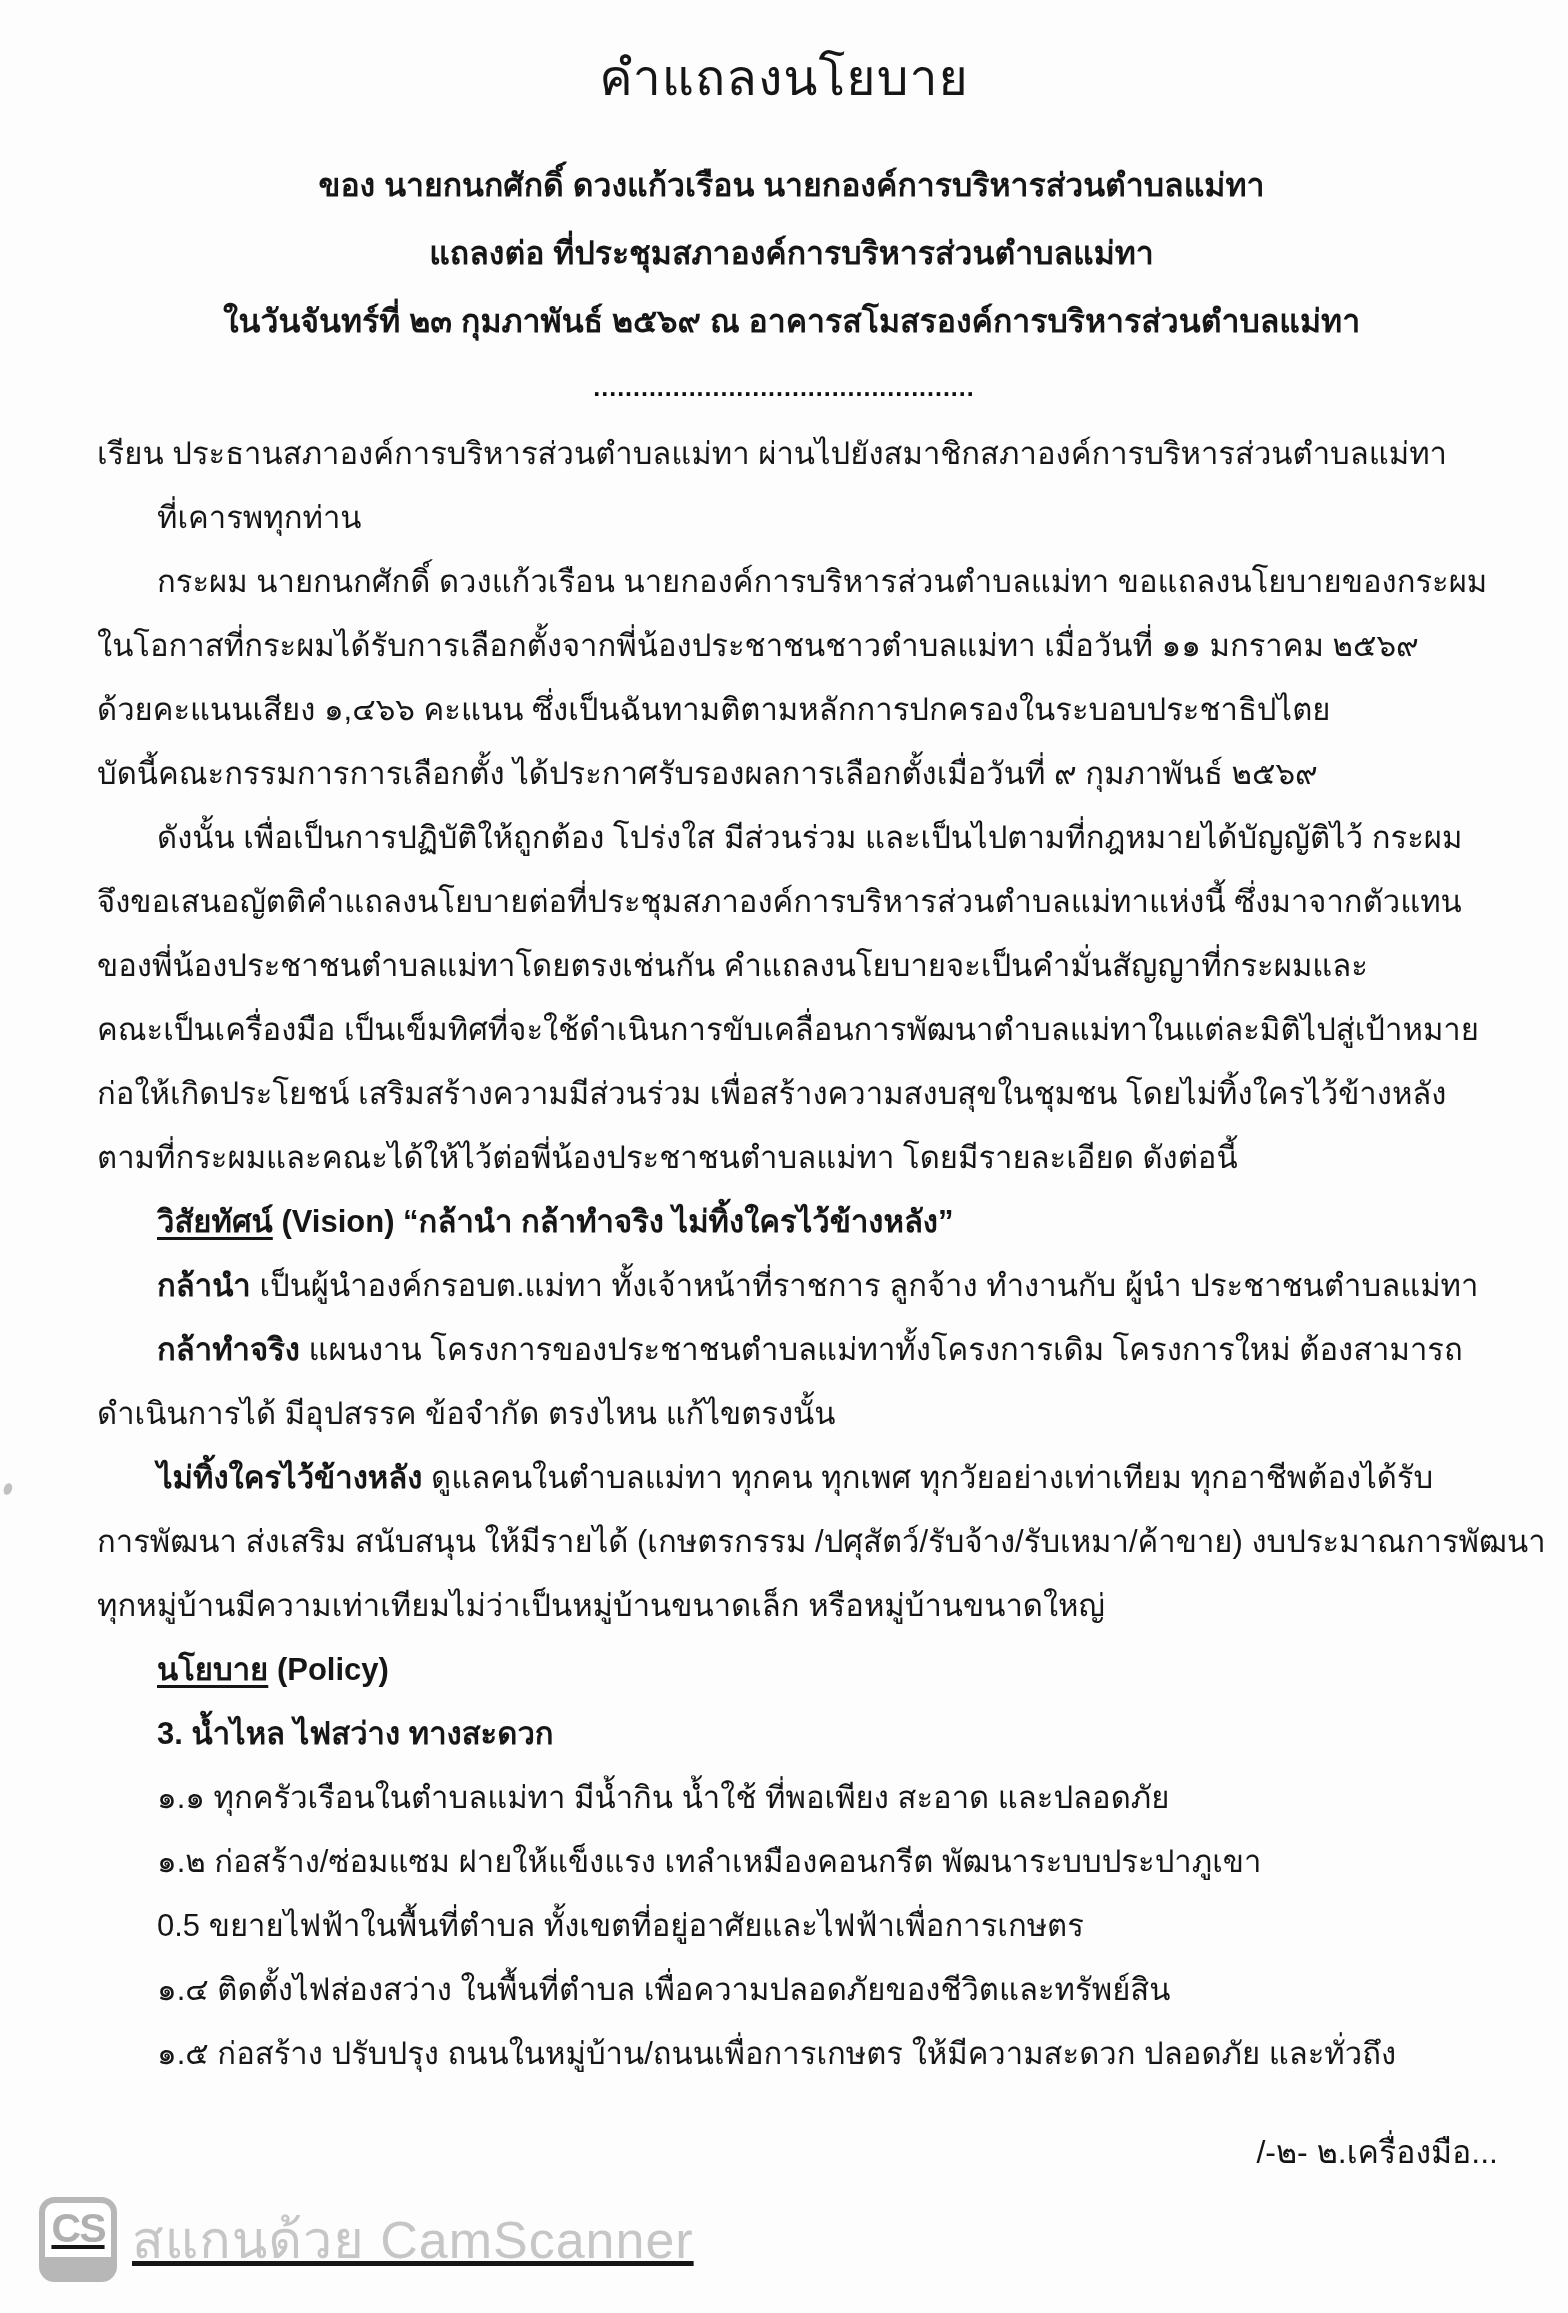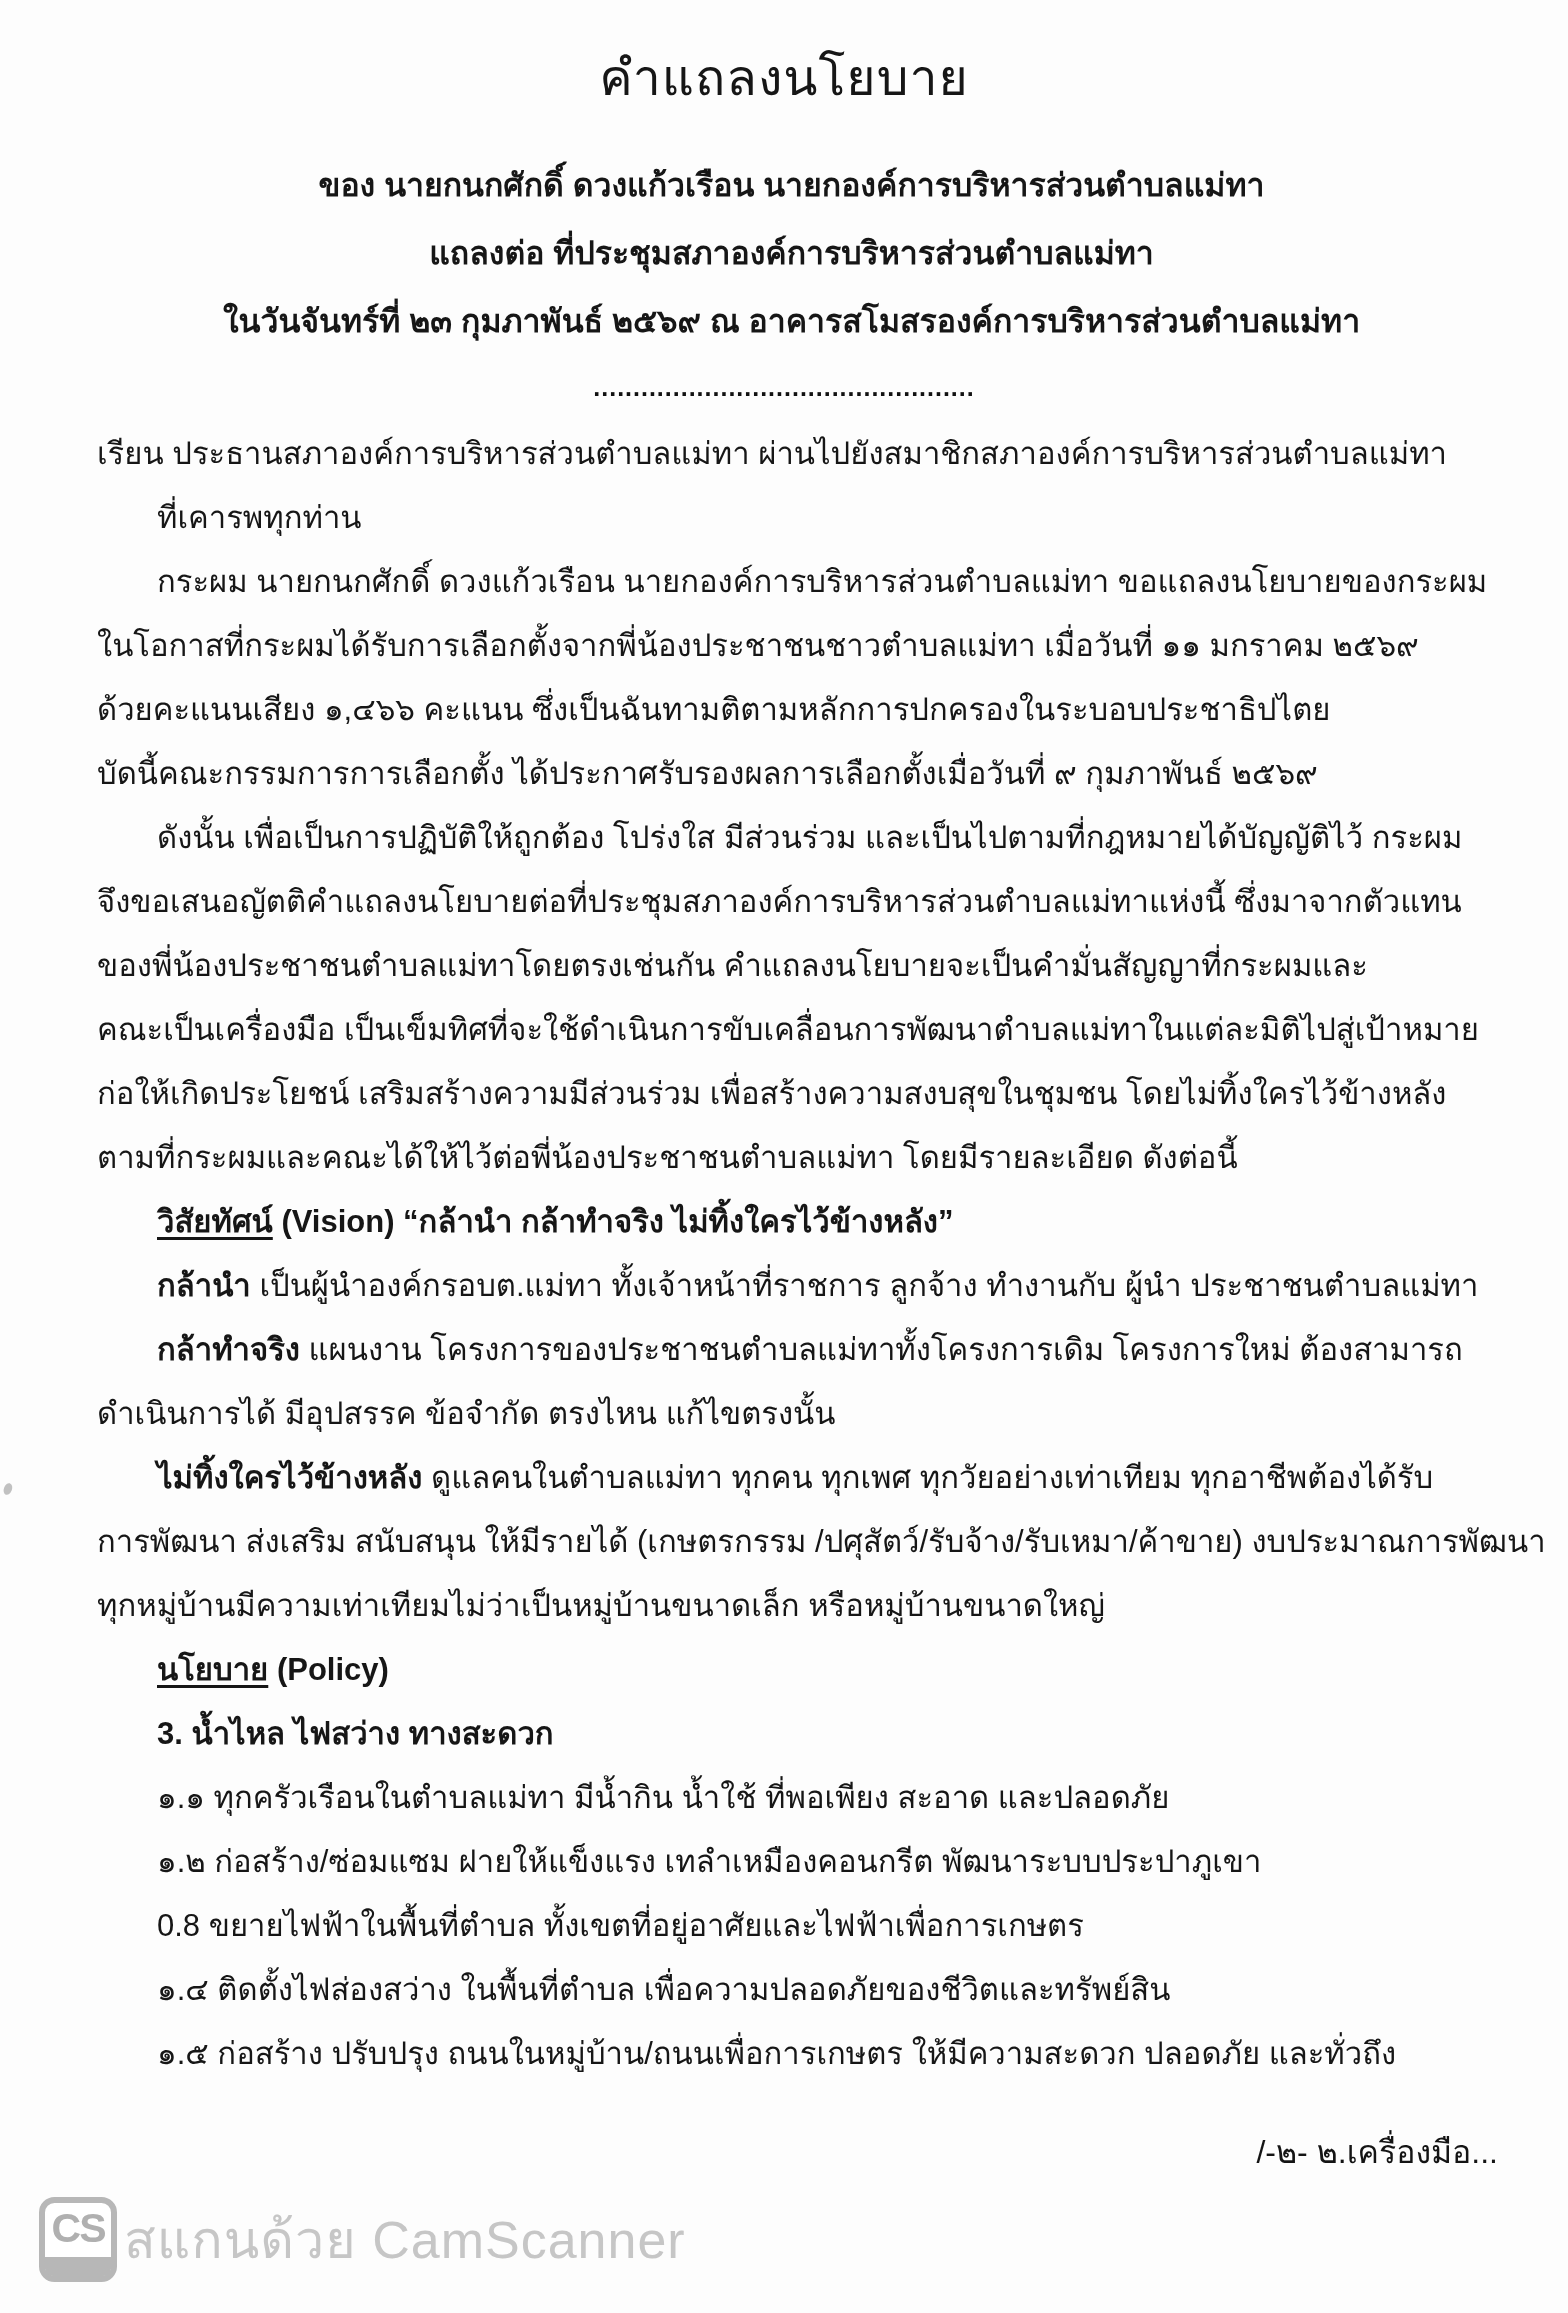--- a/index.html
+++ b/index.html
@@ -32,21 +32,21 @@
   .lead.underline { text-decoration: underline; text-underline-offset: 4.9px; }
 
   
   .continuation {
     position: absolute; top: 2133px; right: 70px;
     font-size: 32px; line-height: 39px; color: #141414;
   }
 
   .watermark {
     position: absolute; left: 39px; top: 2197px;
-    display: flex; align-items: center; gap: 7px;
+    display: flex; align-items: center; gap: 15px; text-decoration: underline;
   }
   .cs-icon {
     width: 78px; height: 85px;
     border: 6.8px solid #b7b7b7; border-radius: 15.5px;
     background: #fff; position: relative; box-sizing: border-box;
     display: flex; align-items: flex-start; justify-content: center;
   }
   .cs-icon .cs-text {
     font-size: 41px; font-weight: 700; color: #b0b0b0;
     line-height: 50px; letter-spacing: -1.9px;
@@ -97,21 +97,21 @@
       <div class="line indent"><span class="lead">กล้านำ</span><span> เป็นผู้นำองค์กรอบต.แม่ทา ทั้งเจ้าหน้าที่ราชการ ลูกจ้าง ทำงานกับ ผู้นำ ประชาชนตำบลแม่ทา</span></div>
       <div class="line indent"><span class="lead">กล้าทำจริง</span><span> แผนงาน โครงการของประชาชนตำบลแม่ทาทั้งโครงการเดิม โครงการใหม่ ต้องสามารถ</span></div>
       <div class="line">ดำเนินการได้ มีอุปสรรค ข้อจำกัด ตรงไหน แก้ไขตรงนั้น</div>
       <div class="line indent"><span class="lead">ไม่ทิ้งใครไว้ข้างหลัง</span><span> ดูแลคนในตำบลแม่ทา ทุกคน ทุกเพศ ทุกวัยอย่างเท่าเทียม ทุกอาชีพต้องได้รับ</span></div>
       <div class="line">การพัฒนา ส่งเสริม สนับสนุน ให้มีรายได้ (เกษตรกรรม /ปศุสัตว์/รับจ้าง/รับเหมา/ค้าขาย) งบประมาณการพัฒนา</div>
       <div class="line">ทุกหมู่บ้านมีความเท่าเทียมไม่ว่าเป็นหมู่บ้านขนาดเล็ก หรือหมู่บ้านขนาดใหญ่</div>
       <div class="line indent"><span class="lead underline">นโยบาย</span><span class="bold"> (Policy)</span></div>
       <div class="line indent bold">3. น้ำไหล ไฟสว่าง ทางสะดวก</div>
       <div class="line indent">๑.๑  ทุกครัวเรือนในตำบลแม่ทา มีน้ำกิน น้ำใช้ ที่พอเพียง สะอาด และปลอดภัย</div>
       <div class="line indent">๑.๒ ก่อสร้าง/ซ่อมแซม ฝายให้แข็งแรง เทลำเหมืองคอนกรีต พัฒนาระบบประปาภูเขา</div>
-      <div class="line indent">0.8 ขยายไฟฟ้าในพื้นที่ตำบล ทั้งเขตที่อยู่อาศัยและไฟฟ้าเพื่อการเกษตร</div>
+      <div class="line indent">0.5 ขยายไฟฟ้าในพื้นที่ตำบล ทั้งเขตที่อยู่อาศัยและไฟฟ้าเพื่อการเกษตร</div>
       <div class="line indent">๑.๔ ติดตั้งไฟส่องสว่าง ในพื้นที่ตำบล เพื่อความปลอดภัยของชีวิตและทรัพย์สิน</div>
       <div class="line indent">๑.๕ ก่อสร้าง ปรับปรุง ถนนในหมู่บ้าน/ถนนเพื่อการเกษตร ให้มีความสะดวก ปลอดภัย และทั่วถึง</div>
     </div>
 
   <div class="continuation">/-๒- ๒.เครื่องมือ...</div>
 
   <div class="watermark">
     <div class="cs-icon">
       <span class="cs-text">CS</span>
       <span class="cs-strip"></span>

